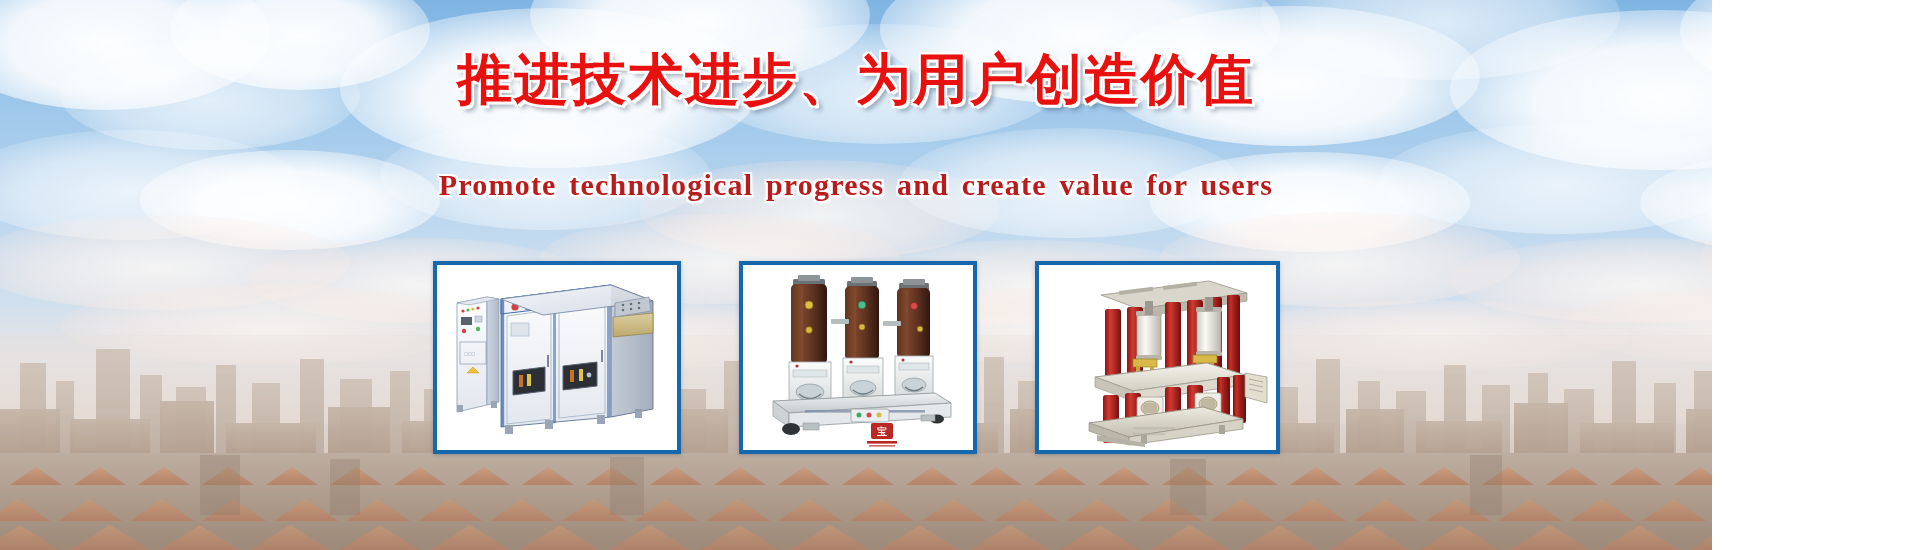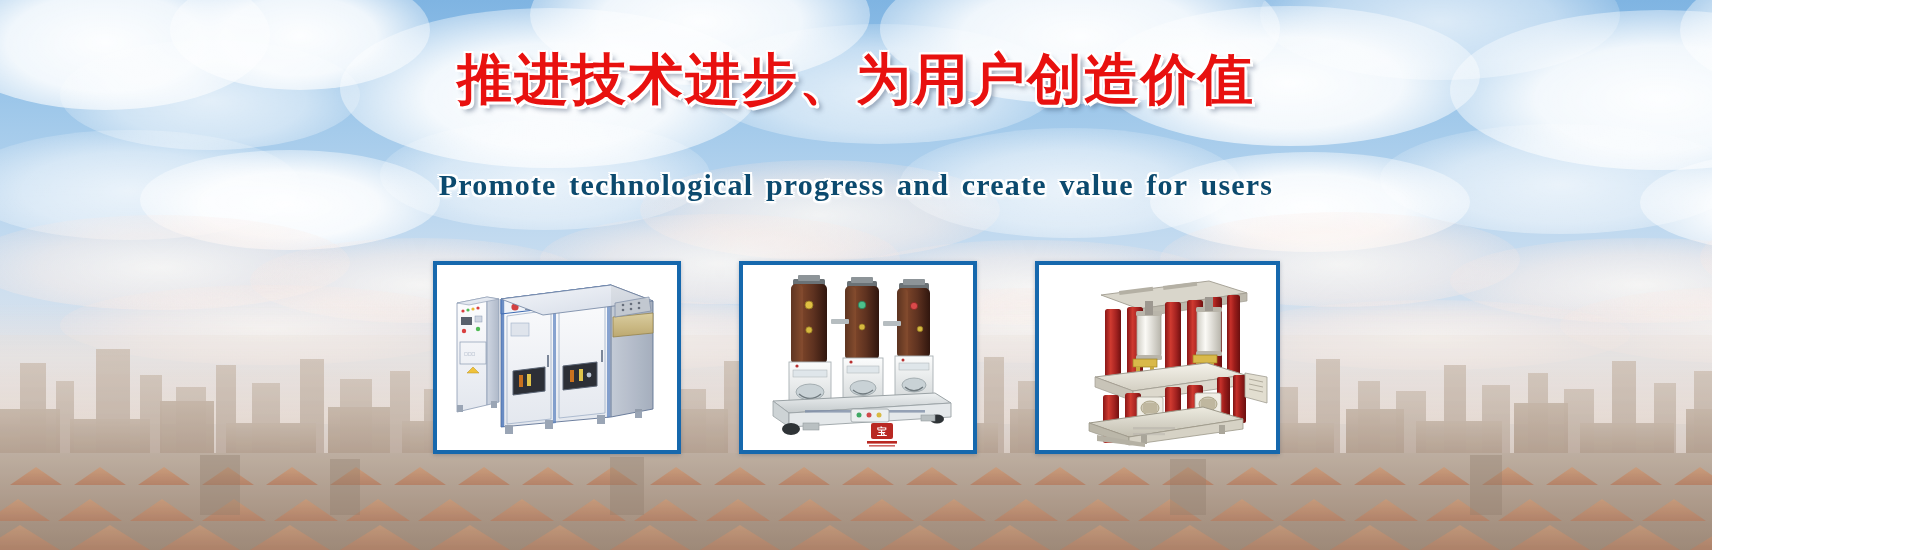--- a/index.html
+++ b/index.html
@@ -115,21 +115,21 @@
   }
 
   .subhead {
     position: absolute;
     top: 168px; left: 0; right: 0;
     font-family: "Liberation Serif", "DejaVu Serif", serif;
     font-weight: 700;
     font-size: 30px;
     letter-spacing: 1.2px;
     word-spacing: 4px;
-    color: #0c4a6e;
+    color: #b91c1c;
     text-shadow:
        2px  0px 0 #ffffff,
       -2px  0px 0 #ffffff,
        0px  2px 0 #ffffff,
        0px -2px 0 #ffffff,
        2px  2px 0 #ffffff,
       -2px  2px 0 #ffffff,
        2px -2px 0 #ffffff,
       -2px -2px 0 #ffffff,
        2px  3px 3px rgba(255,255,255,0.9);

